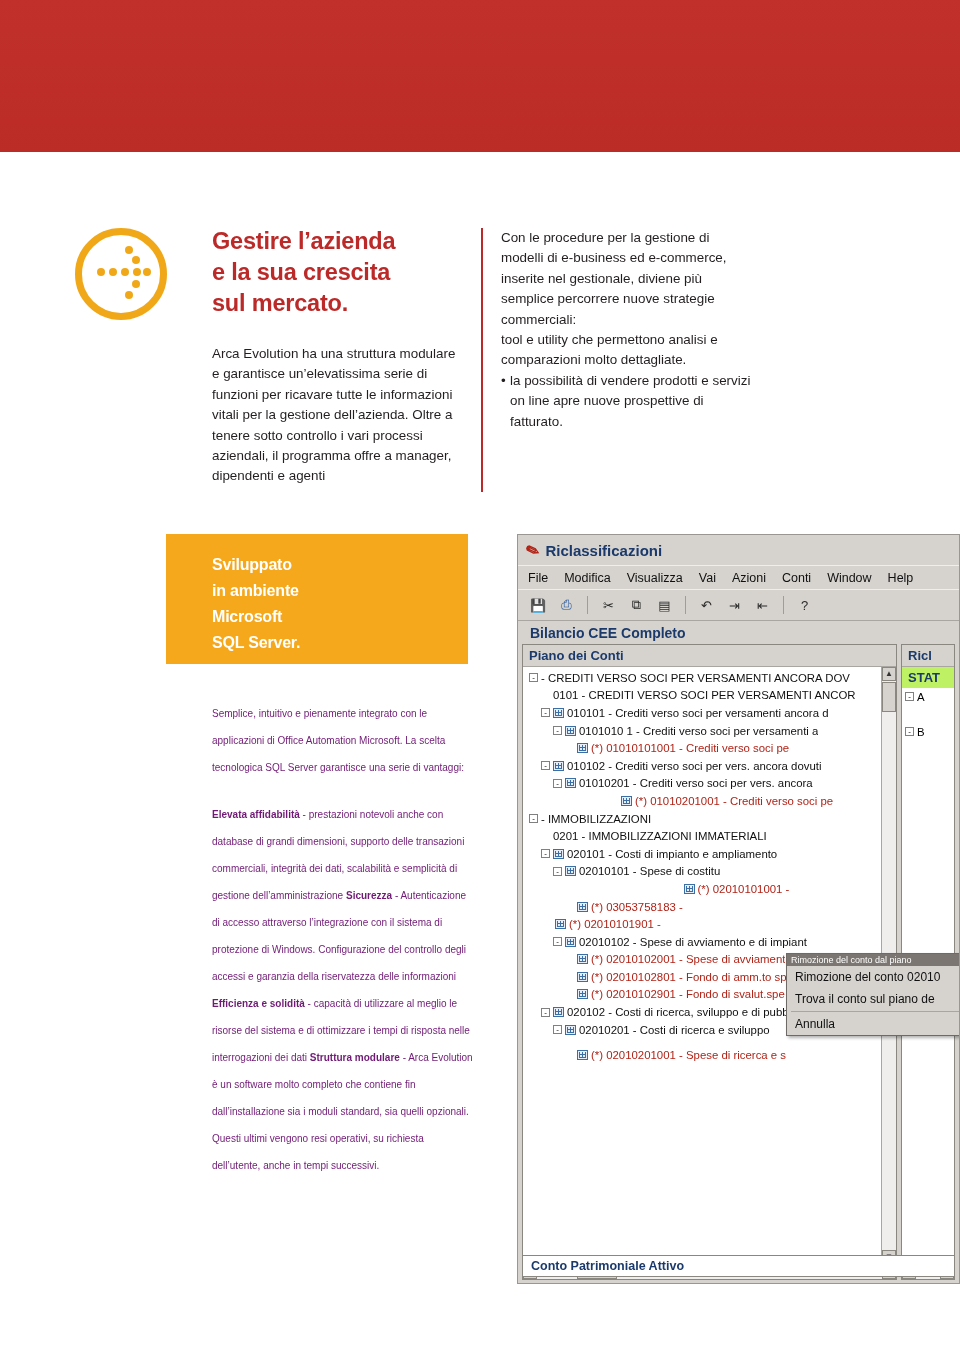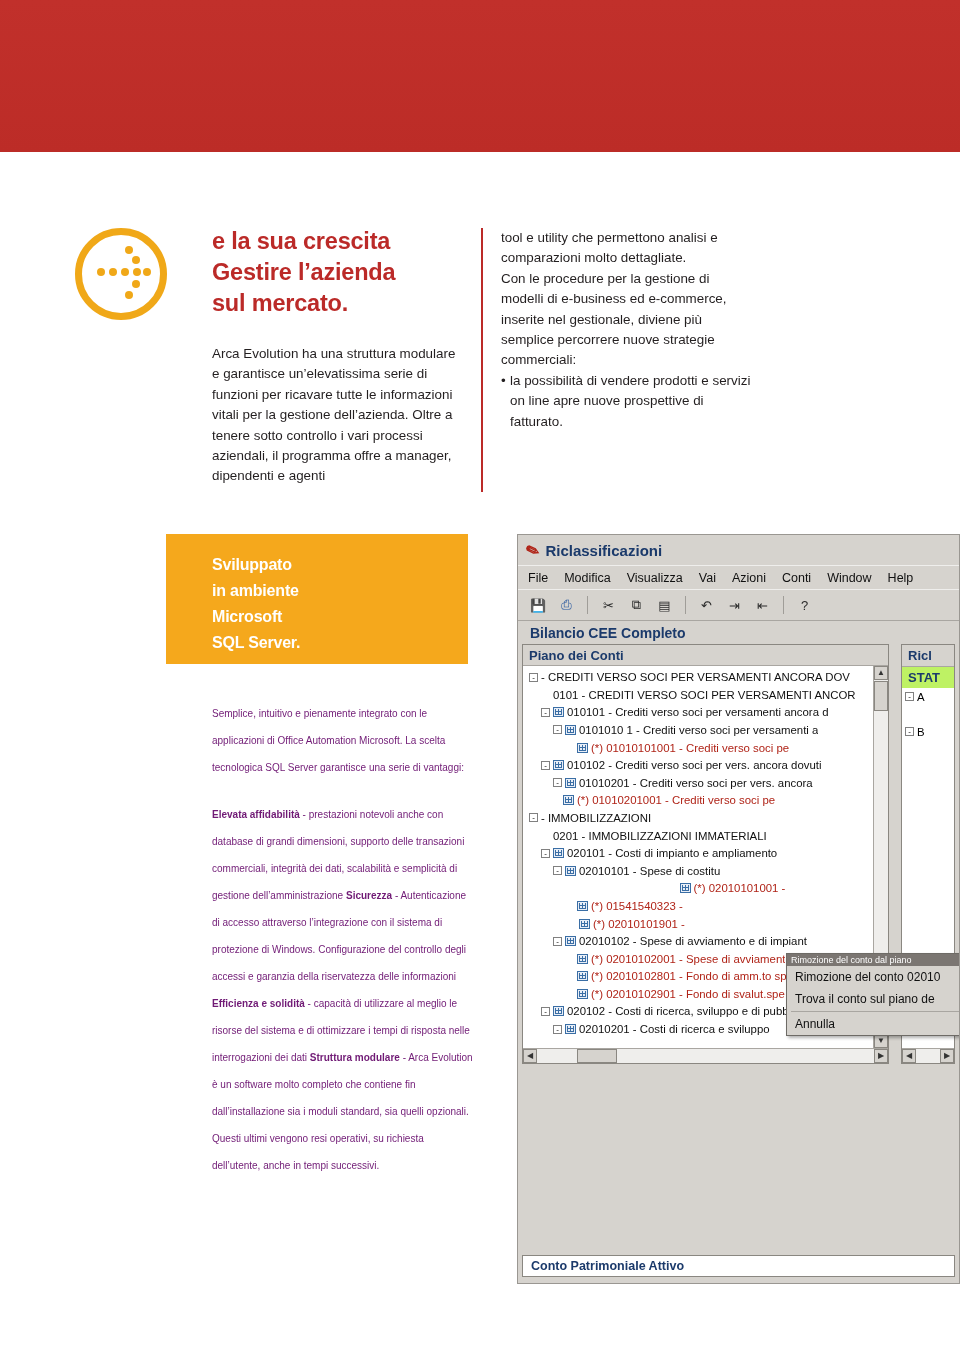--- a/index.html
+++ b/index.html
@@ -153,21 +153,21 @@
     border-bottom: none;
     border-radius: 3px 3px 0 0;
     display: flex; align-items: center; justify-content: center;
     font-size: 15px; font-weight: bold; color: #8f8c87;
     letter-spacing: 0.5px;
   }
   .section-title {
     padding: 4px 0 3px 12px;
     font-size: 14px; font-weight: bold; color: #1b3a6b;
   }
-  .panes { display: flex; height: 420px; padding: 0 4px; gap: 12px; }
+  .panes { display: flex; height: 636px; padding: 0 4px; gap: 4px; }
   .pane-main {
     flex: 1 1 auto;
     background: #ffffff;
     border: 1px solid #8a8781;
     display: flex; flex-direction: column;
     min-width: 0;
   }
   .pane-side {
     width: 54px;
     background: #ffffff;
@@ -285,32 +285,32 @@
   <div class="dot" style="left:46px;top:40px;width:8px;height:8px;"></div>
   <div class="dot" style="left:58px;top:40px;width:8px;height:8px;"></div>
   <div class="dot" style="left:57px;top:28px;width:8px;height:8px;"></div>
   <div class="dot" style="left:50px;top:18px;width:8px;height:8px;"></div>
   <div class="dot" style="left:57px;top:52px;width:8px;height:8px;"></div>
   <div class="dot" style="left:50px;top:63px;width:8px;height:8px;"></div>
   <div class="dot" style="left:68px;top:40px;width:8px;height:8px;"></div>
 </div>
 
 <div class="headline">
+  <div>Gestire l’azienda</div>
   <div>e la sua crescita</div>
-  <div>Gestire l’azienda</div>
   <div>sul mercato.</div>
 </div>
 
 <div class="col-left">Arca Evolution ha una struttura modulare e garantisce un’elevatissima serie di funzioni per ricavare tutte le informazioni vitali per la gestione dell’azienda. Oltre a tenere sotto controllo i vari processi aziendali, il programma offre a manager, dipendenti e agenti</div>
 
 <div class="col-divider"></div>
 
 <div class="col-right">
+  <p>Con le procedure per la gestione di modelli di e-business ed e-commerce, inserite nel gestionale, diviene più semplice percorrere nuove strategie commerciali:</p>
   <p>tool e utility che permettono analisi e comparazioni molto dettagliate.</p>
-  <p>Con le procedure per la gestione di modelli di e-business ed e-commerce, inserite nel gestionale, diviene più semplice percorrere nuove strategie commerciali:</p>
   <ul class="bullet-list">
     <li>la possibilità di vendere prodotti e servizi on line apre nuove prospettive di fatturato.</li>
   </ul>
 </div>
 
 <div class="callout">
   <div class="callout-text">
     <div>Sviluppato</div>
     <div>in ambiente</div>
     <div>Microsoft</div>
@@ -395,21 +395,21 @@
           <div class="node" style="padding-left: 18px;">
             <span class="exp">-</span>
             <span class="gicon"></span>
             <span class="nlabel">010102 - Crediti verso soci per vers. ancora dovuti</span>
           </div>
           <div class="node" style="padding-left: 30px;">
             <span class="exp">-</span>
             <span class="gicon"></span>
             <span class="nlabel">01010201 - Crediti verso soci per vers. ancora</span>
           </div>
-          <div class="node" style="padding-left: 28px;">
+          <div class="node" style="padding-left: 42px; margin-left: 44px;">
             <span class="exp" style="border: none; background: transparent;"></span>
             <span class="gicon"></span>
             <span class="nlabel red">(*) 01010201001 - Crediti verso soci pe</span>
           </div>
           <div class="node" style="padding-left: 6px;">
             <span class="exp">-</span>
             <span class="nlabel">- IMMOBILIZZAZIONI</span>
           </div>
           <div class="node" style="padding-left: 18px;">
             <span class="exp" style="border: none; background: transparent;"></span>
@@ -426,23 +426,23 @@
             <span class="nlabel">02010101 - Spese di costitu</span>
           </div>
           <div class="node" style="padding-left: 42px; justify-content: center;">
             <span class="exp" style="border: none; background: transparent;"></span>
             <span class="gicon"></span>
             <span class="nlabel red">(*) 02010101001 -</span>
           </div>
           <div class="node" style="padding-left: 42px;">
             <span class="exp" style="border: none; background: transparent;"></span>
             <span class="gicon"></span>
-            <span class="nlabel red">(*) 01541540323 -</span>
-          </div>
-          <div class="node" style="padding-left: 44px;">
+            <span class="nlabel red">(*) 03053758183 -</span>
+          </div>
+          <div class="node" style="padding-left: 20px;">
             <span class="exp" style="border: none; background: transparent;"></span>
             <span class="gicon"></span>
             <span class="nlabel red">(*) 02010101901 -</span>
           </div>
           <div class="node" style="padding-left: 30px;">
             <span class="exp">-</span>
             <span class="gicon"></span>
             <span class="nlabel">02010102 - Spese di avviamento e di impiant</span>
           </div>
           <div class="node" style="padding-left: 42px;">

